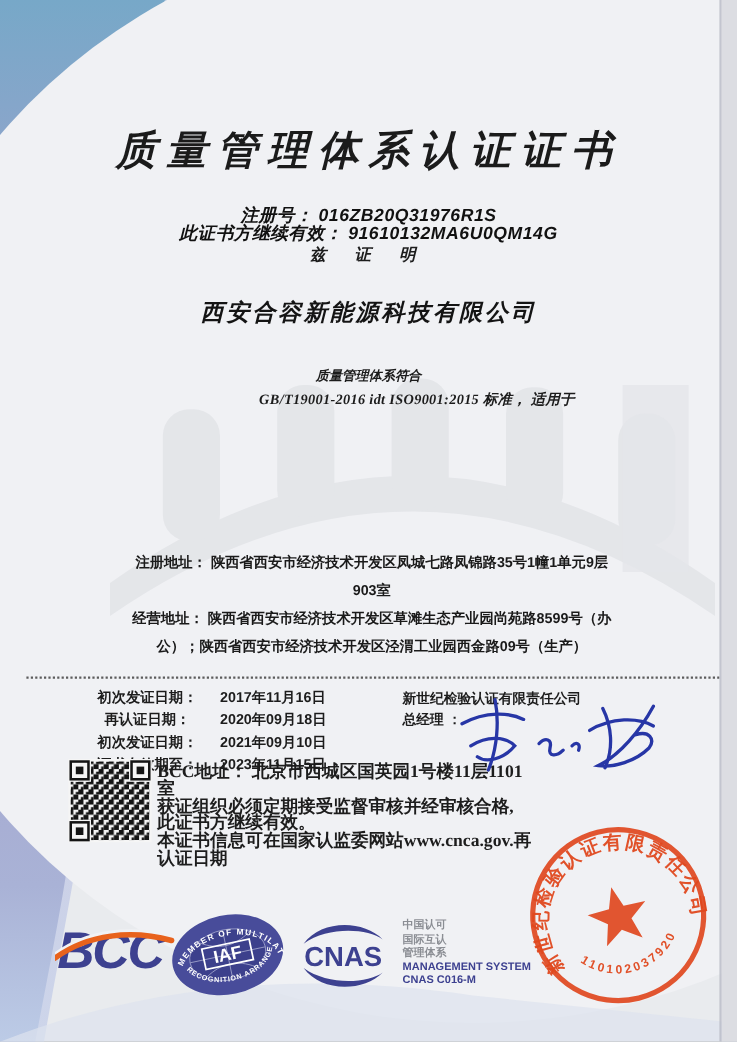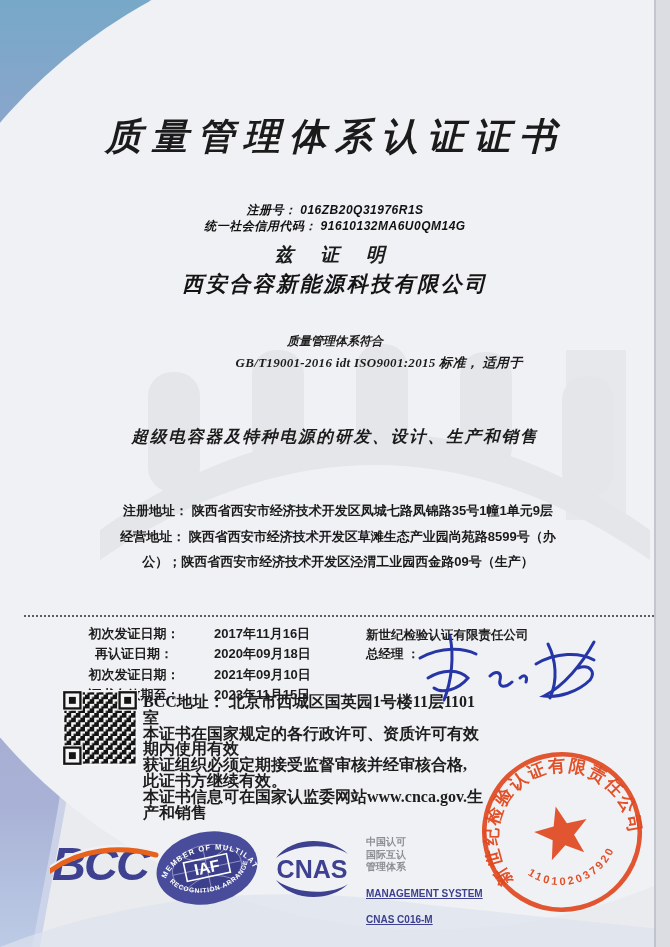--- a/index.html
+++ b/index.html
@@ -8,41 +8,41 @@
         font-family:"Liberation Sans",sans-serif;color:#1c1c1c;}
   svg{display:block;}
   .abs{position:absolute;}
   
   #deco{position:absolute;inset:0;z-index:0;}
   #watermark{position:absolute;inset:0;z-index:1;opacity:.6;}
   #content{position:absolute;inset:0;z-index:2;}
   .ctr{width:100%;text-align:center;font-style:italic;}
   .title{top:112px;font-family:"Liberation Serif","DejaVu Serif",serif;font-size:37px;
          letter-spacing:9px;font-weight:600;color:#1b1b1b;}
-  .regline{font-weight:700;font-size:12px;letter-spacing:.5px;color:#111;margin-top:16px;}
-  .certify{top:242px;font-size:19px;letter-spacing:11px;font-weight:600;font-family:"Liberation Serif",serif;}
+  .regline{font-weight:700;font-size:16px;letter-spacing:.5px;color:#111;}
+  .certify{top:222px;font-size:15px;letter-spacing:11px;font-weight:600;font-family:"Liberation Serif",serif;}
   .company{top:270px;font-size:21px;letter-spacing:2.5px;font-family:"Liberation Serif",serif;font-weight:600;color:#141414;}
   .sysline{top:333px;font-size:12px;font-weight:700;font-family:"Liberation Serif",serif;}
   .stdline{top:354px;font-size:13px;font-weight:700;font-family:"Liberation Serif",serif;letter-spacing:.3px;padding-left:44px;}
   .scope{top:426px;font-size:16.5px;letter-spacing:2px;font-weight:600;font-family:"Liberation Serif",serif;}
   .addr{top:498px;left:78px;width:520px;text-align:center;font-size:13px;font-weight:700;
         line-height:25.5px;color:#1a1a1a;}
   .dotline{top:615px;left:24px;right:16px;border-top:2px dotted #5c5c5c;height:0;}
   .dates{top:624px;left:70px;width:300px;font-size:13px;font-weight:700;}
   .dates .row{display:flex;line-height:20.3px;}
   .dates .lbl{width:128px;text-align:center;}
-  .dates .val{margin-left:16px;text-align:right;}
+  .dates .val{margin-left:2px;text-align:right;}
   .issuer{top:626px;left:366px;width:260px;font-size:12.5px;font-weight:700;line-height:19px;}
   #signature{top:630px;left:398px;z-index:3;}
   #qr{top:690px;left:62px;z-index:2;}
   .smallprint{top:694px;left:143px;width:340px;font-size:16px;line-height:15.8px;
               font-weight:700;font-family:"Liberation Serif",serif;color:#1d1d1d;}
   .logos{top:828px;left:50px;}
   .accred{top:836px;left:366px;font-size:10px;line-height:12.5px;color:#8b8e94;font-weight:700;}
-  .accred .en{color:#3d4190;margin-top:14px;text-decoration:underline;}
+  .accred .en{color:#3d4190;margin-top:0;}
   #stamp{top:748px;left:478px;z-index:4;transform:rotate(-14deg);}
   .scan-edge{top:0;right:14px;width:2px;height:947px;background:#b8bac6;opacity:.8;z-index:2;}
   .scan-col{top:0;right:0;width:14px;height:947px;background:#dcdde2;z-index:2;}
 </style>
 </head>
 <body>
 
 <div id="page">
 
   <svg id="deco" width="670" height="947" viewBox="0 0 670 947">
@@ -77,33 +77,33 @@
       <rect x="562" y="376" width="52" height="120" rx="24"></rect>
       <rect x="566" y="350" width="60" height="170" opacity="0.8"></rect>
     </g>
   </svg>
 
   <div id="content">
 
     <div class="abs ctr title">质量管理体系认证证书</div>
 
     <div class="abs ctr regline" style="top:186px">注册号： 016ZB20Q31976R1S</div>
-    <div class="abs ctr regline" style="top:202px">统一社会信用代码： 91610132MA6U0QM14G</div>
+    <div class="abs ctr regline" style="top:202px">此证书方继续有效： 91610132MA6U0QM14G</div>
 
     <div class="abs ctr certify">兹 证 明</div>
 
     <div class="abs ctr company">西安合容新能源科技有限公司</div>
 
     <div class="abs ctr sysline">质量管理体系符合</div>
     <div class="abs ctr stdline">GB/T19001-2016 idt ISO9001:2015 标准，  适用于</div>
 
-    <div class="abs ctr scope">超级电容器及特种电源的研发、设计、生产和销售</div>
 
     <div class="abs addr">
       <div>注册地址： 陕西省西安市经济技术开发区凤城七路凤锦路35号1幢1单元9层</div>
+      <div>903室</div>
       <div>经营地址： 陕西省西安市经济技术开发区草滩生态产业园尚苑路8599号（办</div>
       <div>公）；陕西省西安市经济技术开发区泾渭工业园西金路09号（生产）</div>
     </div>
 
     <div class="abs dotline"></div>
 
     <div class="abs dates">
       <div class="row">
         <span class="lbl">初次发证日期：</span>
         <span class="val">2017年11月16日</span>
@@ -157,23 +157,22 @@
       <rect x="1" y="1" width="7" height="7" fill="none" stroke="#141414"></rect>
       <rect x="3" y="3" width="3" height="3" fill="#141414"></rect>
       <rect x="25" y="1" width="7" height="7" fill="none" stroke="#141414"></rect>
       <rect x="27" y="3" width="3" height="3" fill="#141414"></rect>
       <rect x="1" y="25" width="7" height="7" fill="none" stroke="#141414"></rect>
       <rect x="3" y="27" width="3" height="3" fill="#141414"></rect>
     </svg>
 
     <div class="abs smallprint">
       <div>BCC地址： 北京市西城区国英园1号楼11层1101室</div>
-      <div>本证书在国家规定的各行政许可、资质许可有效期内使用有效</div>
       <div>获证组织必须定期接受监督审核并经审核合格, 此证书方继续有效。</div>
-      <div>本证书信息可在国家认监委网站www.cnca.gov.生产和销售</div>
+      <div>本证书信息可在国家认监委网站www.cnca.gov.再认证日期</div>
     </div>
 
     <svg class="abs logos" width="310" height="90" viewBox="0 0 310 90">
 
       <g>
         <text x="2" y="52" font-family="Liberation Sans, sans-serif" font-size="47" font-weight="bold" font-style="italic" fill="#3d4190" letter-spacing="-2">BCC</text>
         <path d="M0,40 C30,18 70,14 106,24" fill="none" stroke="#f0f1f4" stroke-width="4"></path>
         <path d="M0,43 C30,21 70,17 106,27" fill="none" stroke="#e8621c" stroke-width="5" stroke-linecap="round"></path>
       </g>
 

